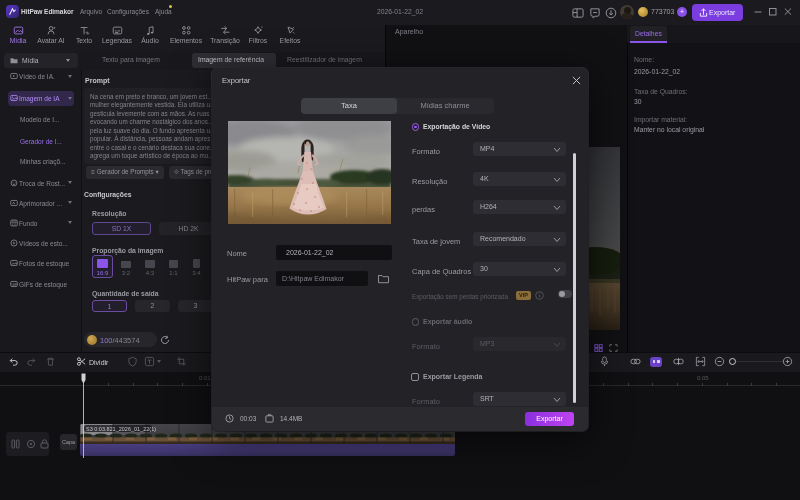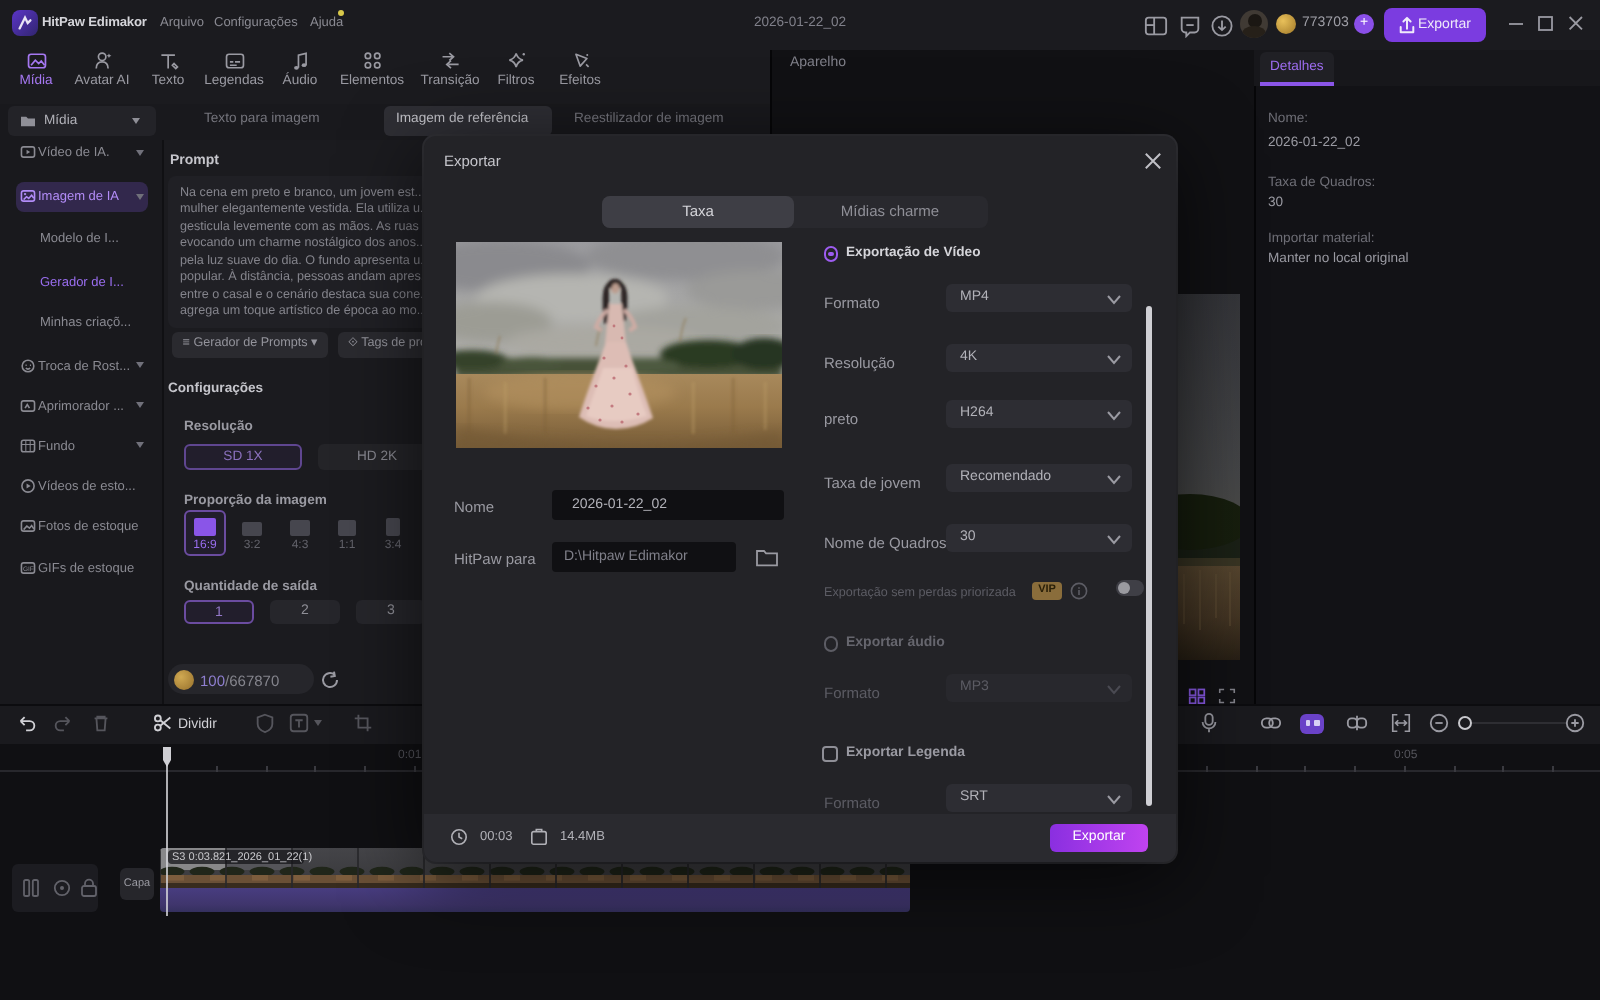--- a/index.html
+++ b/index.html
@@ -245,21 +245,21 @@
       <div class="abs" style="left:163.5px;top:269.5px;width:20px;text-align:center;font-size:6px;color:#62626a;">1:1</div>
       <div class="abs" style="left:192.7px;top:259.0px;width:7.6px;height:9px;border-radius:1px;background:#46464e;"></div>
       <div class="abs" style="left:186.5px;top:269.5px;width:20px;text-align:center;font-size:6px;color:#62626a;">3:4</div>
     </div>
   <div class="abs" style="left:92px;top:289.5px;font-size:6.8px;font-weight:bold;color:#9a9aa2;">Quantidade de saída</div>
   <div class="abs" style="left:92px;top:300px;width:35px;height:12px;border:1px solid #6b4ca0;border-radius:3px;background:#221e2c;color:#9378c8;font-size:7px;line-height:11px;text-align:center;">1</div>
   <div class="abs" style="left:135px;top:300px;width:35px;height:12px;border-radius:3px;background:#26262b;color:#8f8f97;font-size:7px;line-height:12px;text-align:center;">2</div>
   <div class="abs" style="left:178px;top:300px;width:35px;height:12px;border-radius:3px;background:#26262b;color:#8f8f97;font-size:7px;line-height:12px;text-align:center;">3</div>
   <div class="abs" style="left:84px;top:332px;width:73px;height:15px;border-radius:7.5px;background:#26262b;"></div>
   <div class="abs" style="left:87px;top:334.5px;width:10px;height:10px;border-radius:50%;background:radial-gradient(circle at 35% 35%,#d0a952,#96702c);"></div>
-  <div class="abs" style="left:100px;top:336px;font-size:7.5px;"><span style="color:#8f7fd0;">100</span><span style="color:#84848c;">/667870</span></div>
+  <div class="abs" style="left:100px;top:336px;font-size:7.5px;"><span style="color:#8f7fd0;">100</span><span style="color:#84848c;">/443574</span></div>
   <svg class="abs" style="left:160px;top:334.5px" width="10" height="10" viewBox="0 0 10 10">
       <path d="M8.5 5 a3.5 3.5 0 1 1 -1.2-2.6 M7 0.8 l0.4 2.2 -2.2 0.4" stroke="#9a9aa2" fill="none" stroke-width="1"></path>
     </svg>
 
   <div class="abs" style="left:385px;top:25px;width:242px;height:327px;background:#111114;border-left:1px solid #060608;"></div>
   <div class="abs" style="left:395px;top:28px;font-size:7px;color:#80808a;">Aparelho</div>
 
   <div class="abs" style="left:420px;top:147px;width:200px;height:183px;overflow:hidden;">
     <svg width="200" height="183" viewBox="0 0 200 183">
       <defs>
@@ -625,31 +625,31 @@
         <div class="abs" style="left:200px;top:79px;font-size:7.5px;color:#9a9aa2;">Formato</div>
         <div class="abs" style="left:261px;top:74px;width:93px;height:14px;background:#2d2d33;border-radius:3px;color:#b2b2b9;font-size:7px;line-height:14px;padding-left:7px;">MP4</div>
   <svg class="abs" style="left:341px;top:78.5px" width="8" height="6" viewBox="0 0 8 6">
           <path d="M1 1 L4 4.5 L7 1" stroke="#9a9aa2" fill="none" stroke-width="1"></path>
         </svg>
         <div class="abs" style="left:200px;top:109px;font-size:7.5px;color:#9a9aa2;">Resolução</div>
         <div class="abs" style="left:261px;top:104px;width:93px;height:14px;background:#2d2d33;border-radius:3px;color:#b2b2b9;font-size:7px;line-height:14px;padding-left:7px;">4K</div>
   <svg class="abs" style="left:341px;top:108.5px" width="8" height="6" viewBox="0 0 8 6">
           <path d="M1 1 L4 4.5 L7 1" stroke="#9a9aa2" fill="none" stroke-width="1"></path>
         </svg>
-        <div class="abs" style="left:200px;top:137px;font-size:7.5px;color:#9a9aa2;">preto</div>
+        <div class="abs" style="left:200px;top:137px;font-size:7.5px;color:#9a9aa2;">perdas</div>
         <div class="abs" style="left:261px;top:132px;width:93px;height:14px;background:#2d2d33;border-radius:3px;color:#b2b2b9;font-size:7px;line-height:14px;padding-left:7px;">H264</div>
   <svg class="abs" style="left:341px;top:136.5px" width="8" height="6" viewBox="0 0 8 6">
           <path d="M1 1 L4 4.5 L7 1" stroke="#9a9aa2" fill="none" stroke-width="1"></path>
         </svg>
         <div class="abs" style="left:200px;top:169px;font-size:7.5px;color:#9a9aa2;">Taxa de jovem</div>
         <div class="abs" style="left:261px;top:164px;width:93px;height:14px;background:#2d2d33;border-radius:3px;color:#b2b2b9;font-size:7px;line-height:14px;padding-left:7px;">Recomendado</div>
   <svg class="abs" style="left:341px;top:168.5px" width="8" height="6" viewBox="0 0 8 6">
           <path d="M1 1 L4 4.5 L7 1" stroke="#9a9aa2" fill="none" stroke-width="1"></path>
         </svg>
-        <div class="abs" style="left:200px;top:199px;font-size:7.5px;color:#9a9aa2;">Nome de Quadros</div>
+        <div class="abs" style="left:200px;top:199px;font-size:7.5px;color:#9a9aa2;">Capa de Quadros</div>
         <div class="abs" style="left:261px;top:194px;width:93px;height:14px;background:#2d2d33;border-radius:3px;color:#b2b2b9;font-size:7px;line-height:14px;padding-left:7px;">30</div>
   <svg class="abs" style="left:341px;top:198.5px" width="8" height="6" viewBox="0 0 8 6">
           <path d="M1 1 L4 4.5 L7 1" stroke="#9a9aa2" fill="none" stroke-width="1"></path>
         </svg>
         <div class="abs" style="left:200px;top:224.5px;font-size:6.3px;color:#5c5c64;">Exportação sem perdas priorizada</div>
         <div class="abs" style="left:304px;top:223px;width:15px;height:9px;border-radius:2px;background:#8a6d3b;color:#2a2008;font-size:5.5px;line-height:9px;text-align:center;font-weight:bold;">VIP</div>
         <svg class="abs" style="left:323px;top:223px" width="9" height="9" viewBox="0 0 9 9">
           <circle cx="4.5" cy="4.5" r="3.8" stroke="#5c5c64" fill="none" stroke-width="0.8"></circle>
           <path d="M4.5 4 v2.5 M4.5 2.6 v0.8" stroke="#5c5c64" stroke-width="0.8"></path>
         </svg>

